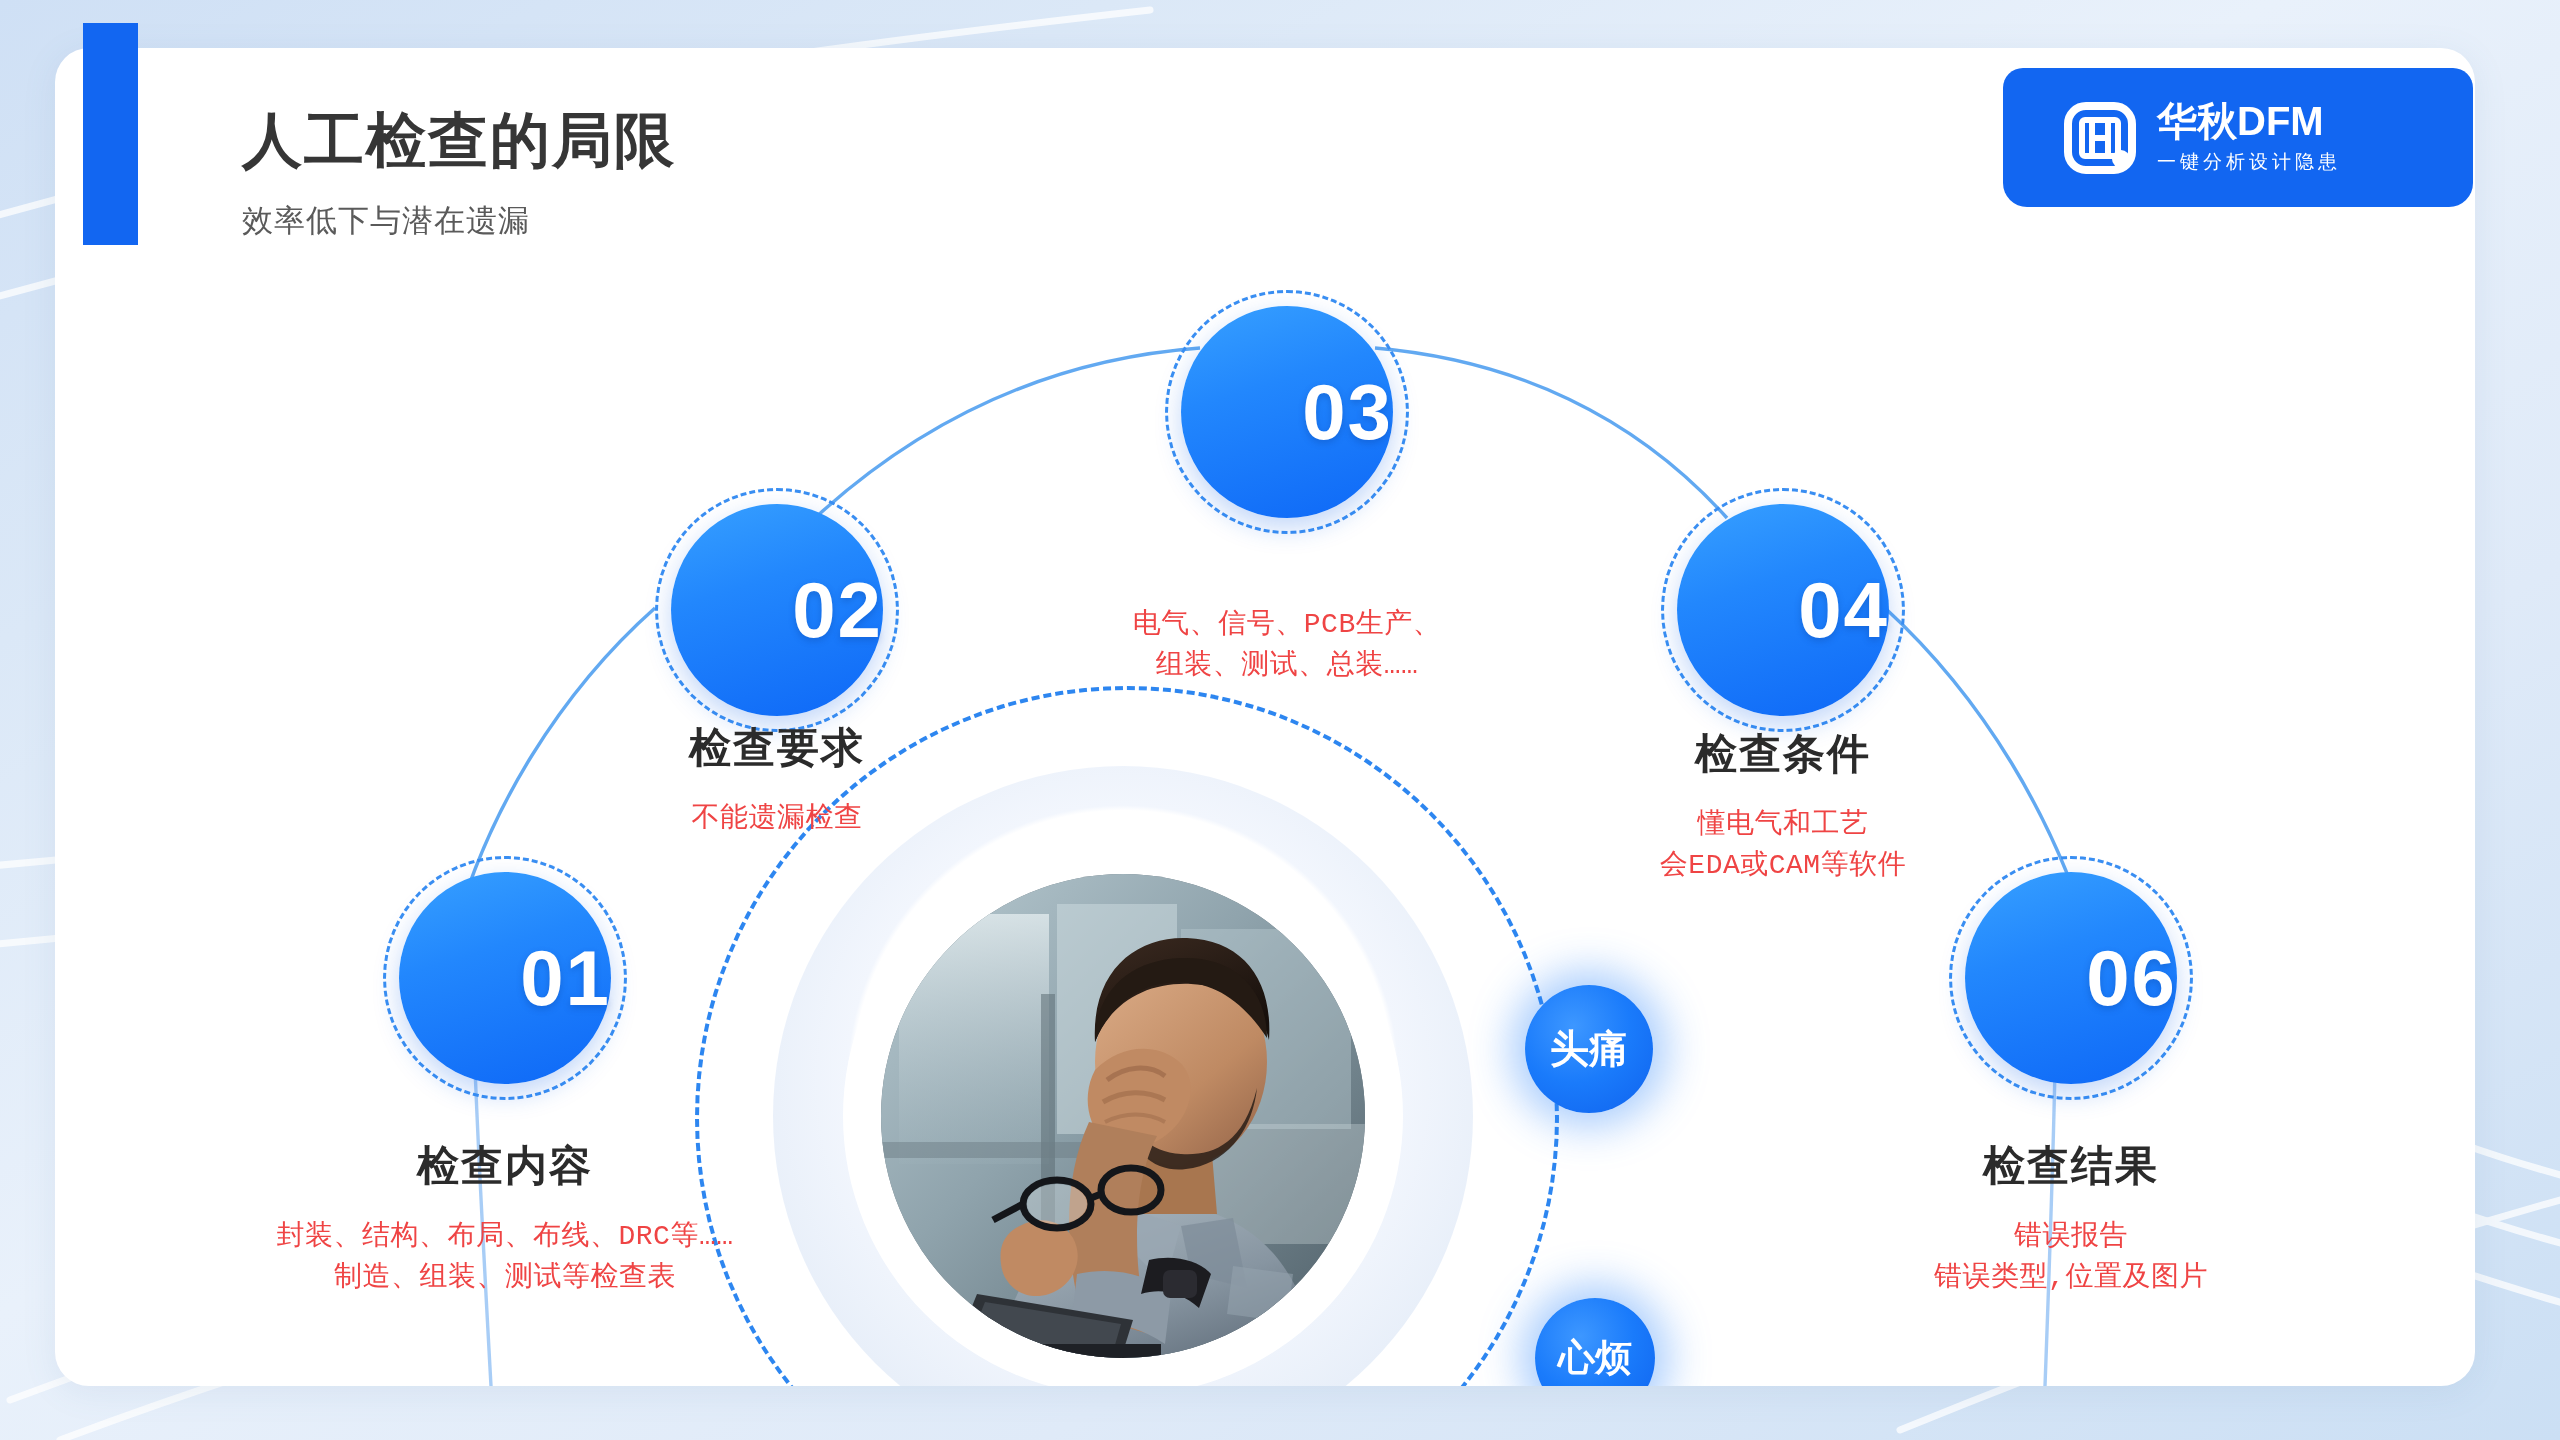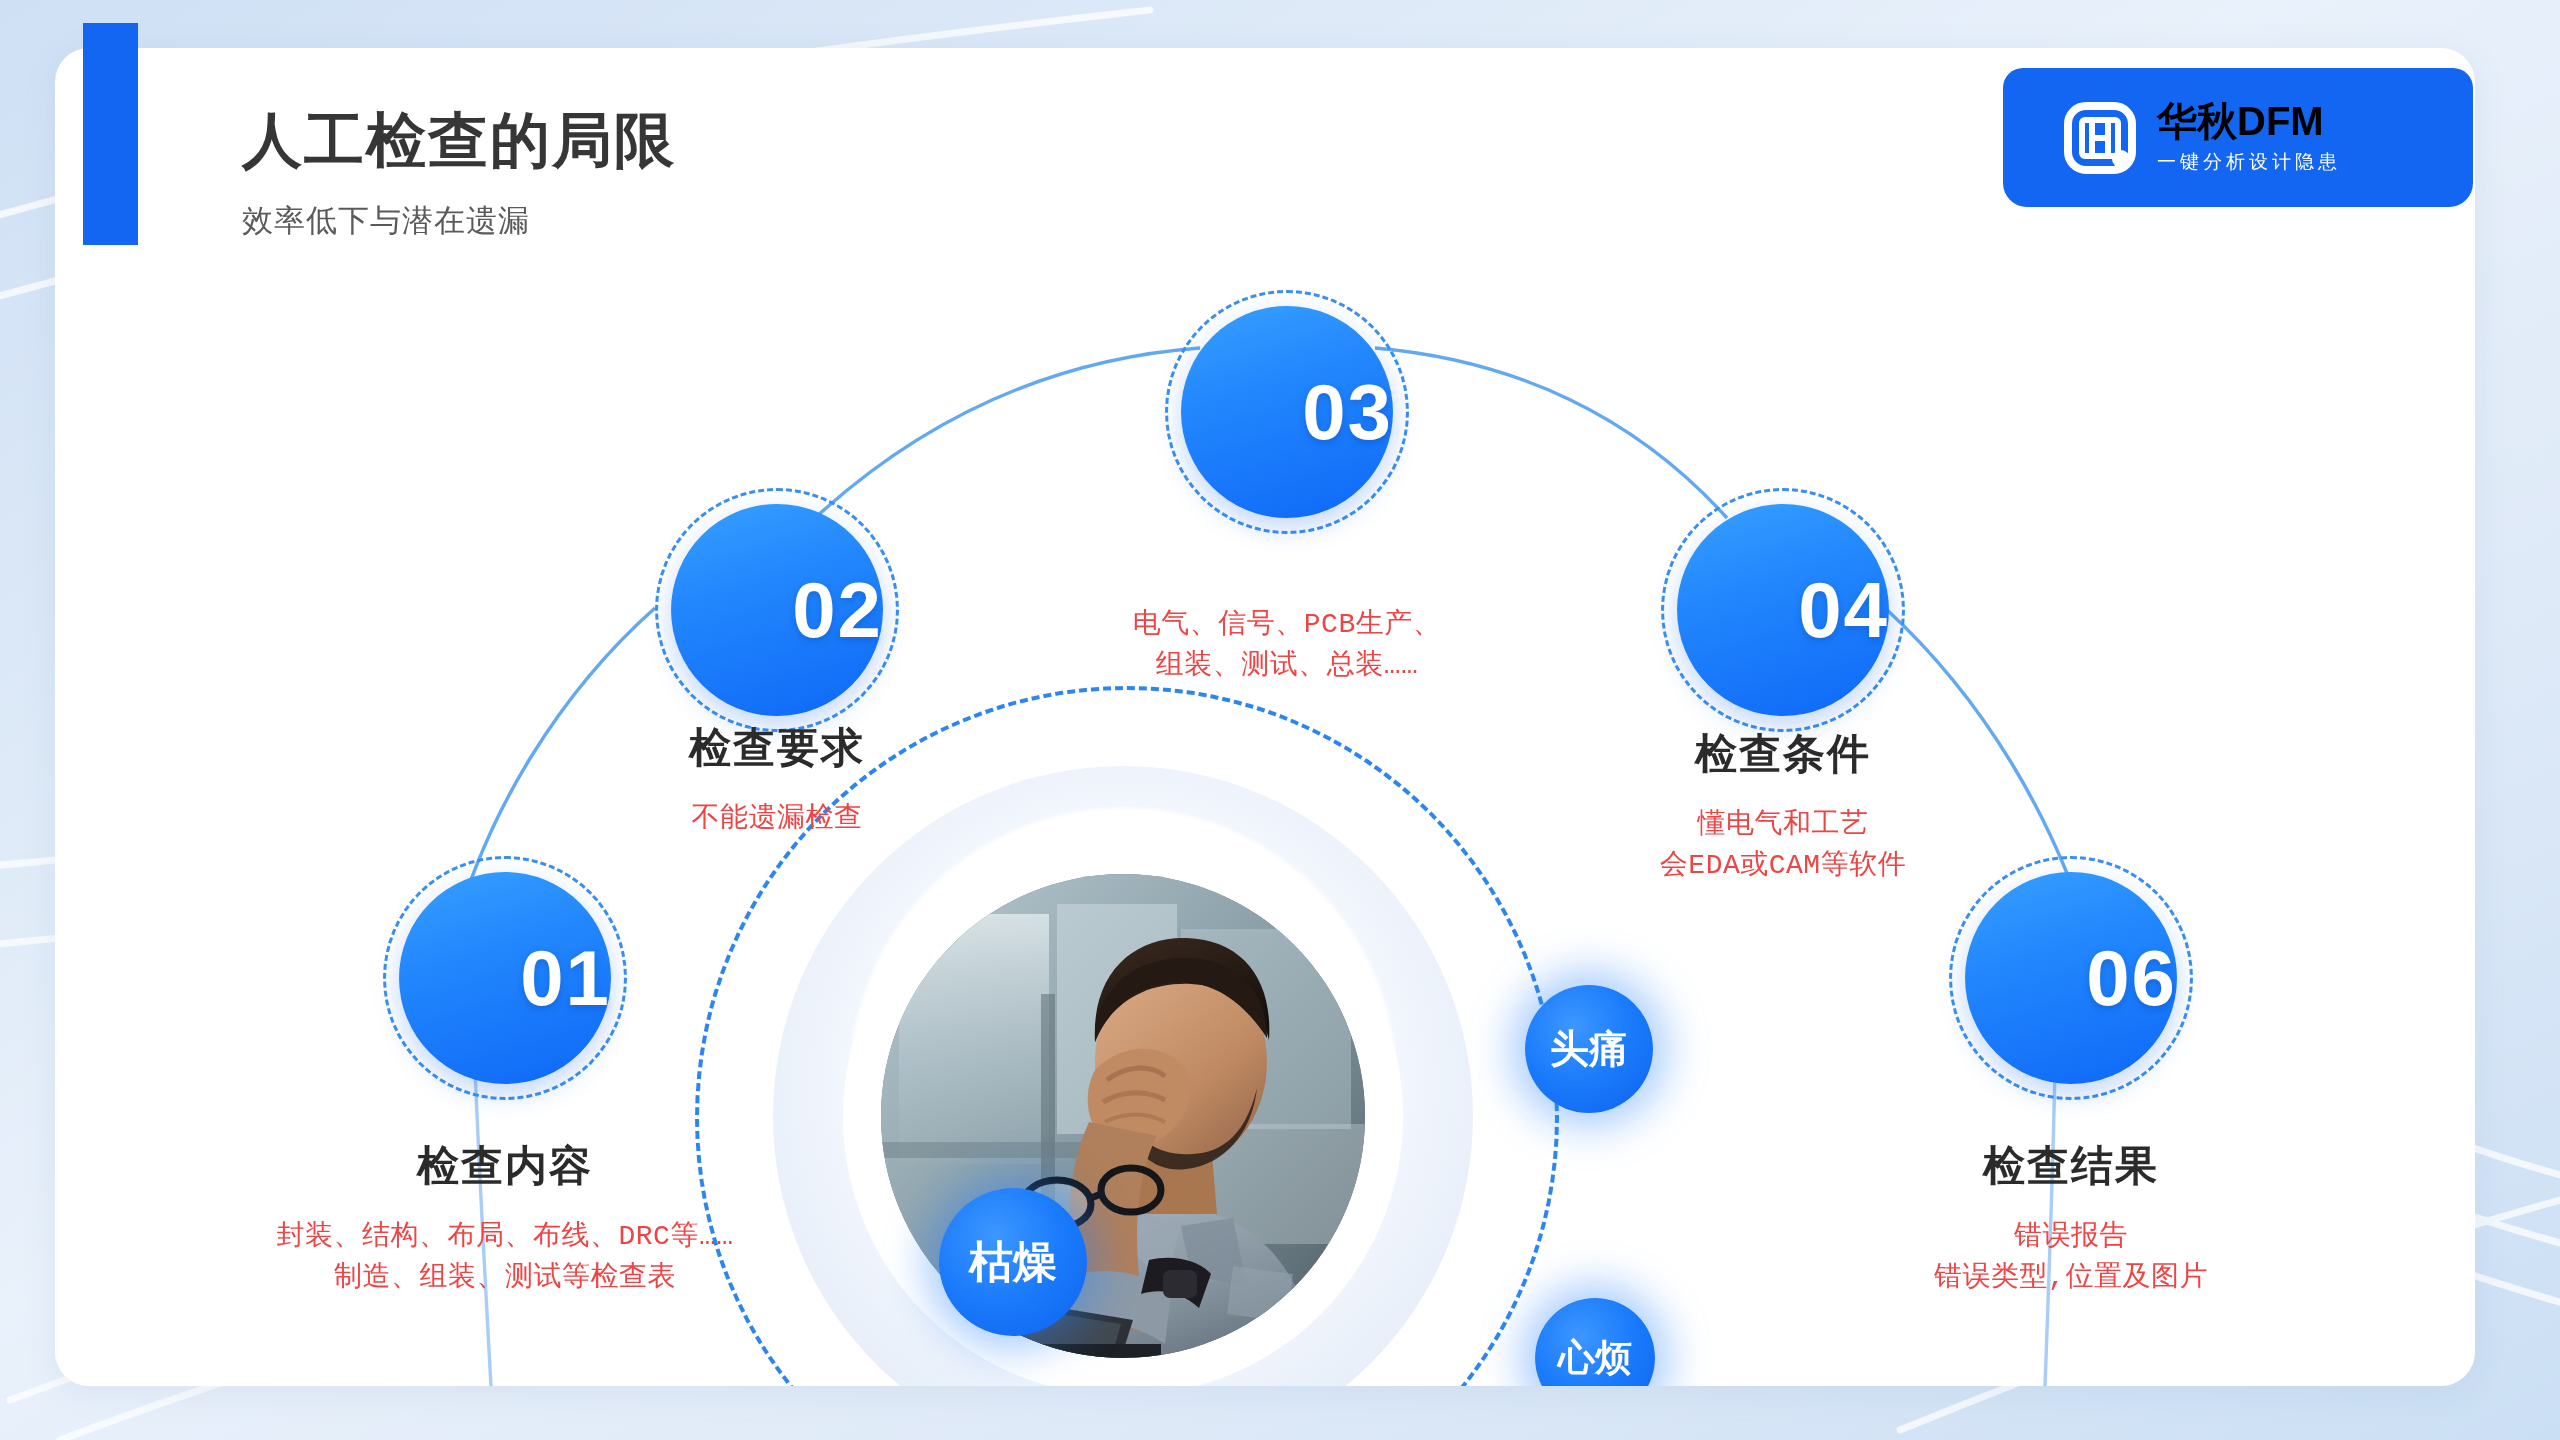--- a/index.html
+++ b/index.html
@@ -85,21 +85,21 @@
     display: flex;
     align-items: center;
     gap: 20px;
     padding-left: 60px;
     box-sizing: border-box;
     z-index: 12;
   }
   #logo-mark { width: 74px; height: 74px; flex: none; }
   .logo-text { display: flex; flex-direction: column; justify-content: center; }
   #logo-name {
-    color: #000000;
+    color: #ffffff;
     font-size: 40px;
     font-weight: bold;
     letter-spacing: 0px;
     line-height: 1.08;
     white-space: nowrap;
   }
   #logo-tagline {
     color: #ffffff;
     font-size: 19px;
     letter-spacing: 4px;
@@ -353,23 +353,20 @@
 
         <path d="M 96 420 L 252 446 L 240 484 L 70 484 Z" fill="#2e3237"></path>
         <path d="M 104 428 L 240 450 L 232 478 L 84 478 Z" fill="#42484f"></path>
         <rect x="30" y="470" width="250" height="16" fill="#1e2126"></rect>
       </svg>
     </div>
 
     <div class="blob" id="blob-toutong">
       <span>头痛</span>
     </div>
-    <div class="blob" id="blob-kuzao">
-      <span>枯燥</span>
-    </div>
     <div class="blob" id="blob-xinfan">
       <span>心烦</span>
     </div>
 
     <div class="node">
       <div class="node-ring" style="left:328px; top:808px; width:244px; height:244px;"></div>
       <div class="node-circle" style="left:344px; top:824px; width:212px; height:212px;">
         <span class="node-num" style="font-size:78px;">01</span>
       </div>
     </div>

